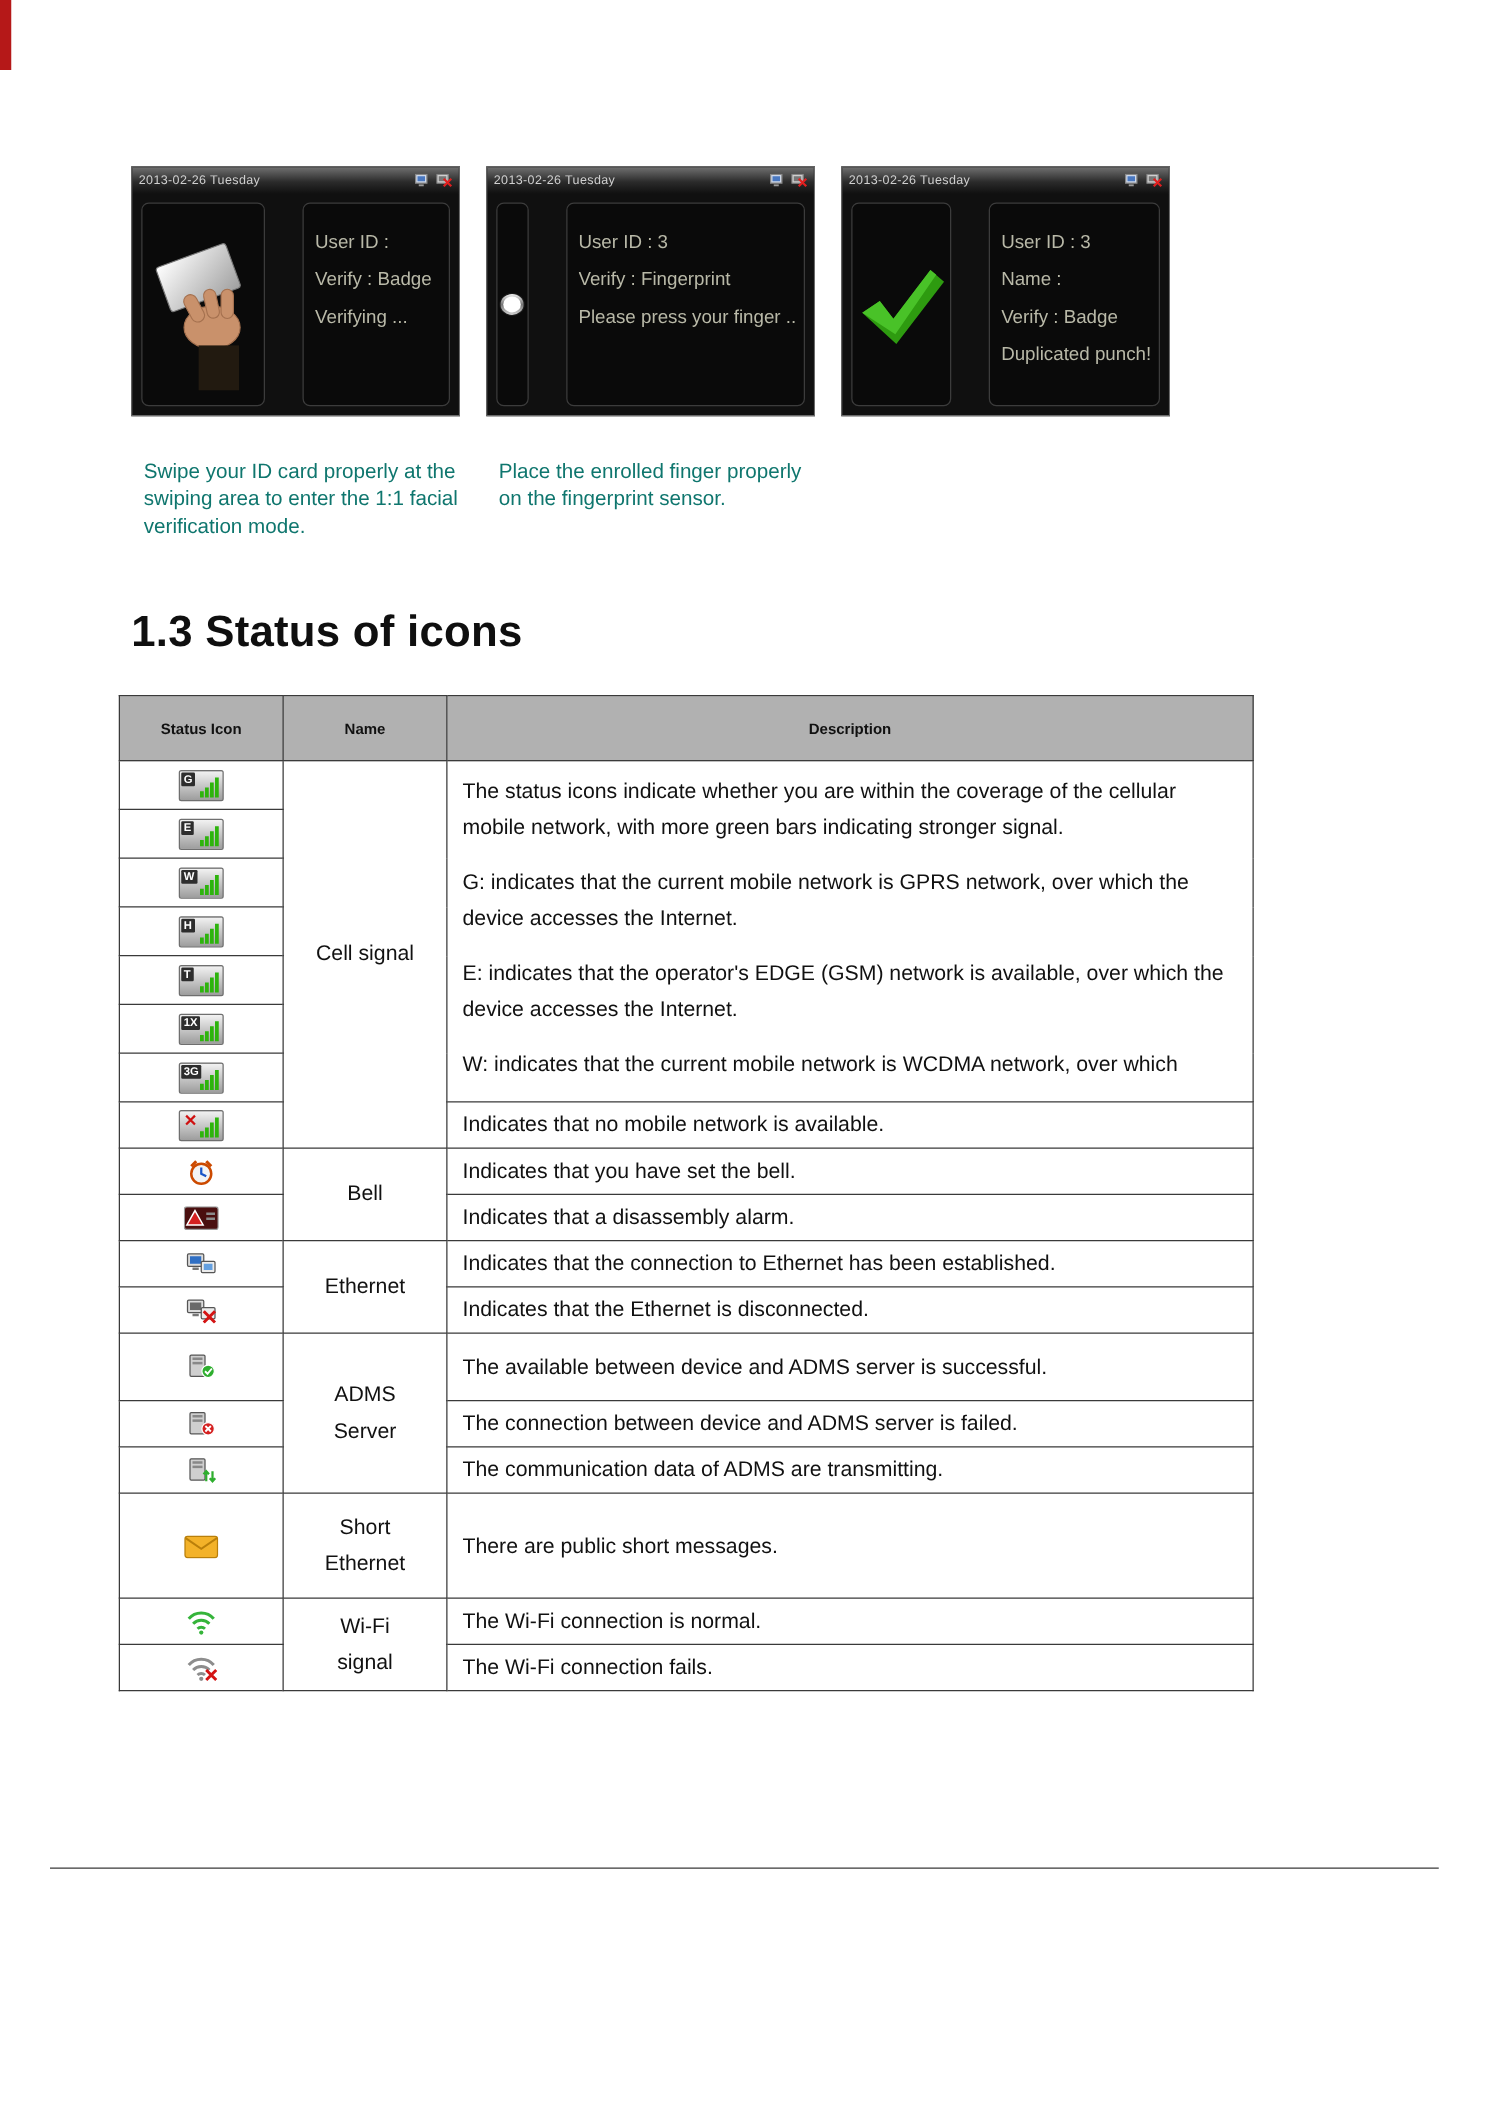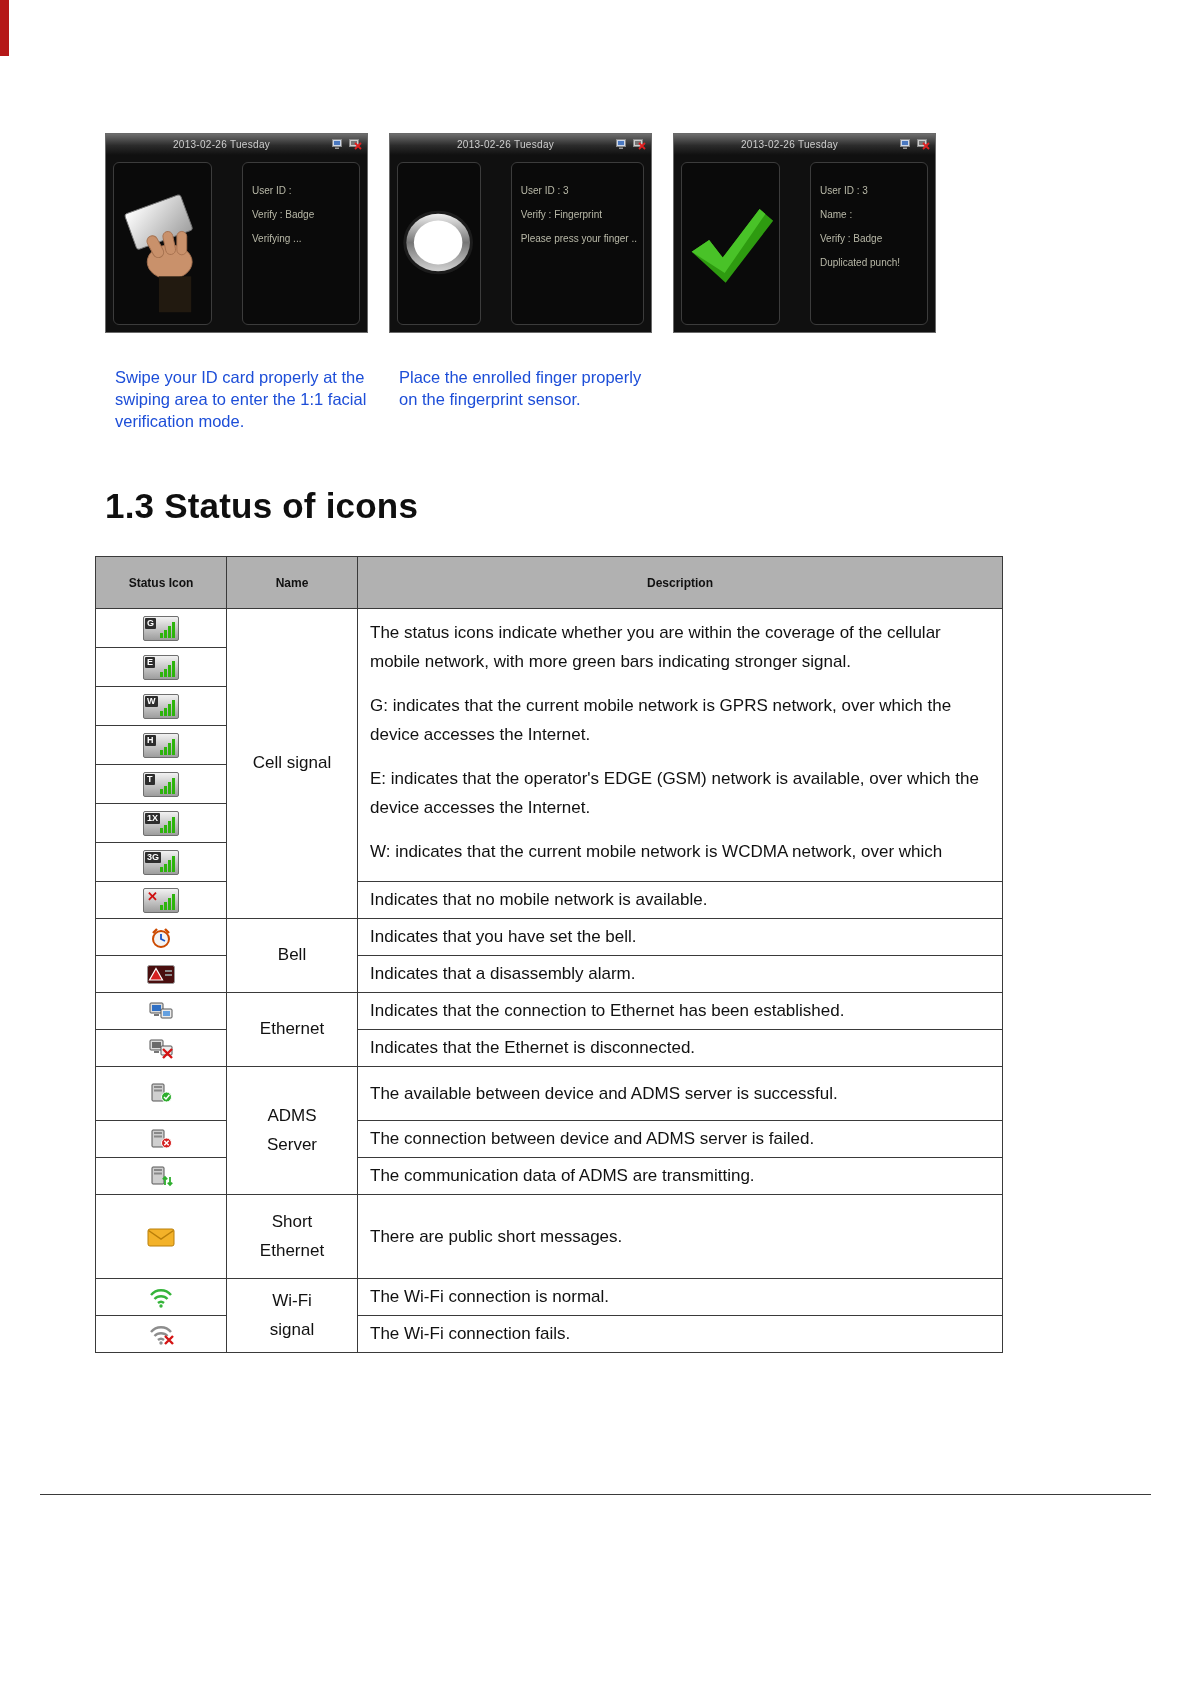--- a/index.html
+++ b/index.html
@@ -8,31 +8,31 @@
     width:1191px; height:1684px; position:relative; overflow:hidden;
     font-family:"Liberation Sans", sans-serif; color:#1a1a1a;
   }
 
   .corner-ribbon { position:absolute; left:0; top:0; width:9px; height:56px; background:#b51818; }
 
   
   .screens-row { position:absolute; left:105px; top:133px; display:flex; gap:21px; }
   .screen { width:263px; height:200px; background:#161616; border:1px solid #6a6a6a; display:flex; flex-direction:column; }
   .screen-header { height:21px; flex:0 0 auto; background:linear-gradient(#6e6e6e,#2b2b2b 55%, #101010); color:#cfcfcf; font-size:10px; display:flex; align-items:center; padding:0 5px; }
-  .screen-header .date { flex:1; letter-spacing:0.3px; white-space:nowrap;text-align:center; }
+  .screen-header .date { flex:1; letter-spacing:0.3px; white-space:nowrap; }
   .hdr-icons { display:flex; gap:4px; align-items:center; }
   .screen-body { flex:1; display:flex; gap:6px; padding:7px; background:#101010; }
   .panel { border:1px solid #3c3c3c; border-radius:6px; background:#0a0a0a; }
   .img-panel { flex:0.96; display:flex; align-items:center; justify-content:center; overflow:hidden; }
-  .info-panel { flex:1; padding:22px 6px 0 9px; color:#b9b9a8; font-size:10px;margin-left:24px; }
+  .info-panel { flex:1; padding:22px 6px 0 9px; color:#b9b9a8; font-size:15px;margin-left:24px; }
   .info-line { margin-bottom:13px; white-space:nowrap; overflow:hidden; }
 
   
   .captions-row { position:absolute; left:105px; top:366px; display:flex; gap:21px; }
-  .caption { width:263px; font-size:16.5px; line-height:22px; color:#1d4ed8; padding-left:10px; }
+  .caption { width:263px; font-size:16.5px; line-height:22px; color:#0f766e; padding-left:10px; }
   .caption.wide { width:292px; }
 
   
   .section-heading { position:absolute; left:105px; top:486px; font-size:35px; font-weight:bold; color:#0f0f0f; letter-spacing:0.2px; }
 
   
   .status-table { position:absolute; left:95px; top:556px; width:908px; border-collapse:collapse; table-layout:fixed; font-size:17px; color:#111; }
   .status-table col.c-icon { width:131px; }
   .status-table col.c-name { width:131px; }
   .status-table th, .status-table td { border:1px solid #3a3a3a; }

